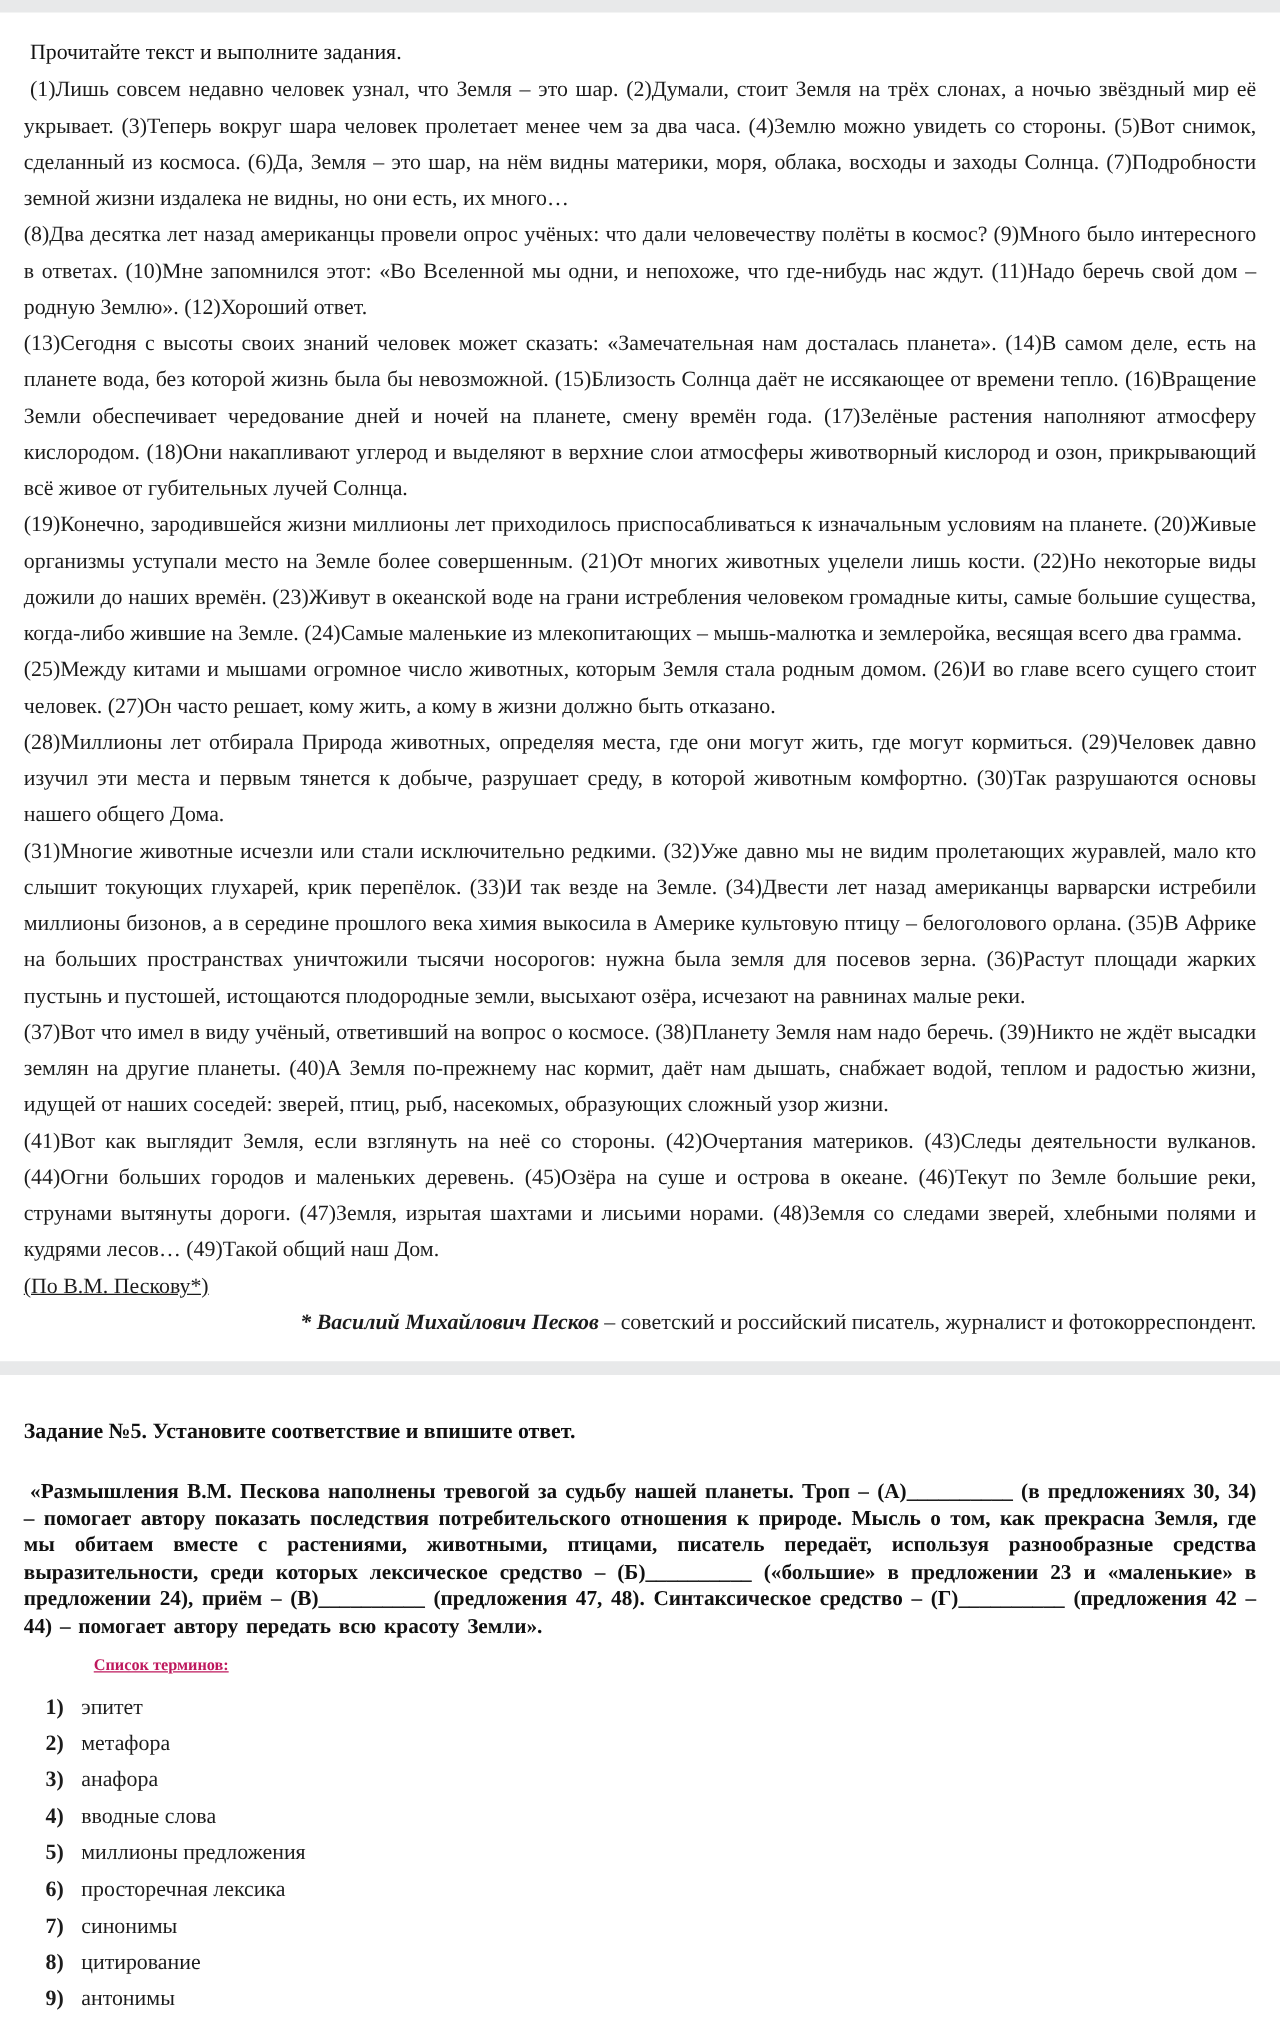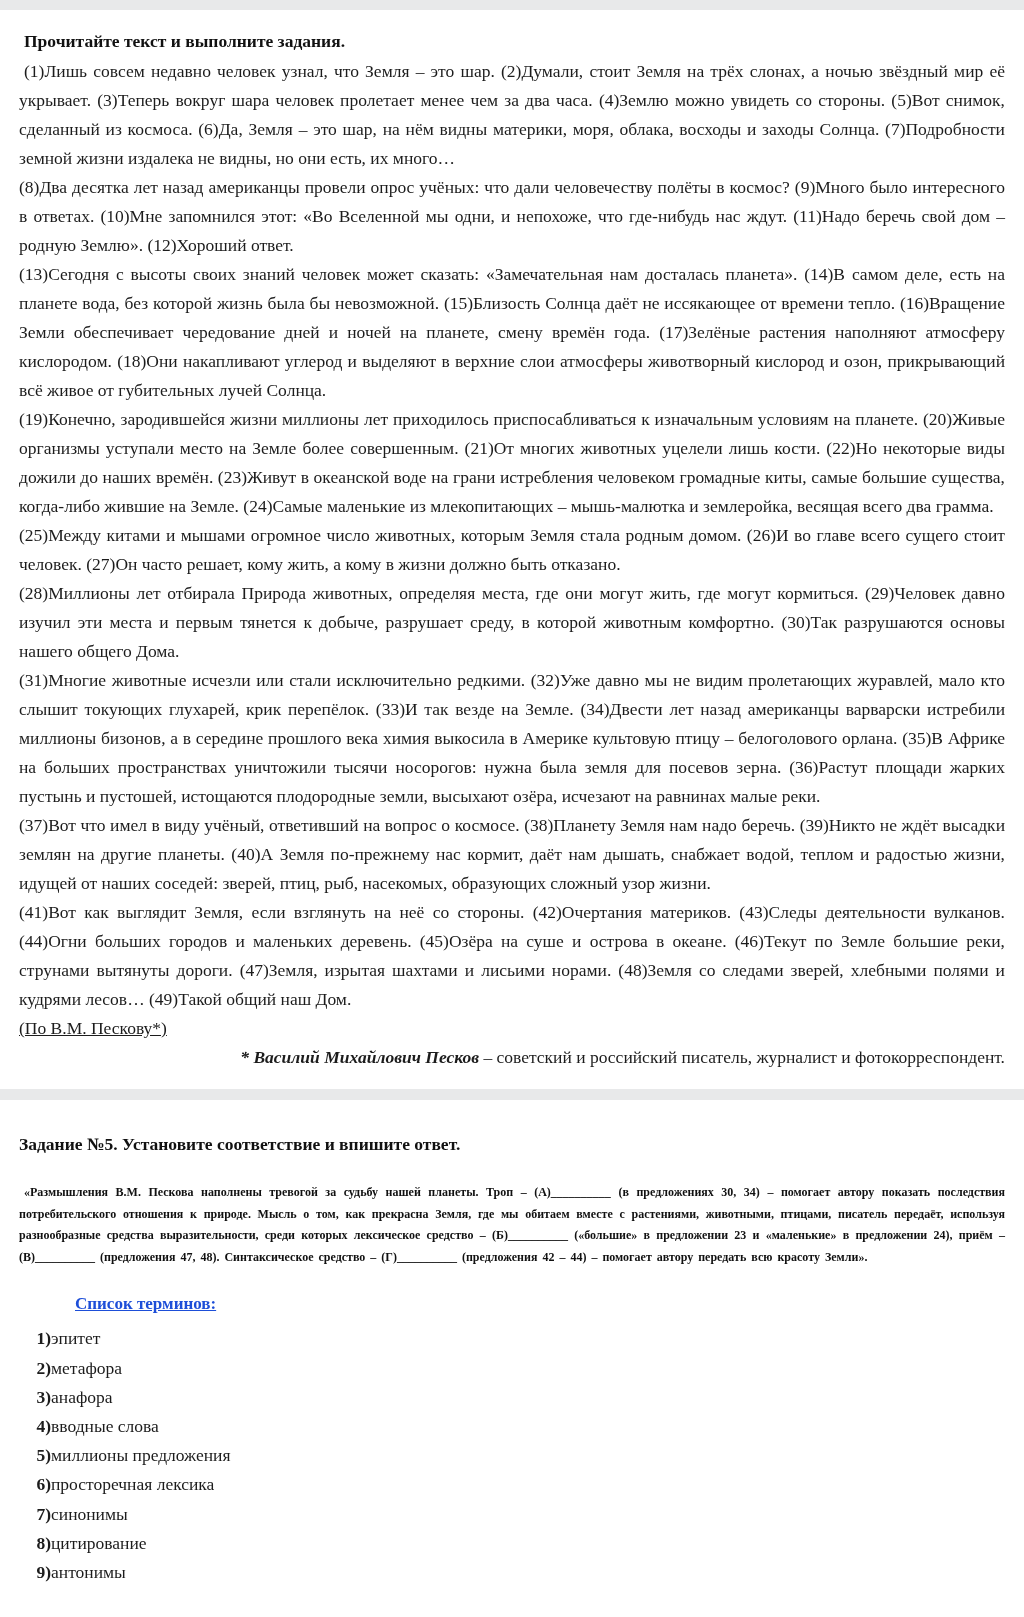--- a/index.html
+++ b/index.html
@@ -5,47 +5,47 @@
   html, body { margin:0; padding:0; background:#ffffff; }
   body {
     width:1024px; height:1617px; position:relative; overflow:hidden;
     font-family:"Liberation Serif", serif; color:#1c1c1c;
     -webkit-font-smoothing:antialiased;
   }
   .top-band { height:10px; background:#e8e9ea; }
   .content { padding:0 19px; }
 
   h1.instruction {
-    margin:21px 0 0 5px; font-size:17.5px; font-weight:bold; color:#111;
+    margin:21px 0 0 5px; font-size:17.5px; font-weight:normal; color:#111;
   }
   .text-block { margin-top:5px; font-size:17.5px; line-height:29px; text-align:justify; }
   .text-block p { margin:0; }
   .text-block p.indented { text-indent:5px; }
   .attribution { text-align:left;text-decoration:underline; }
   .footnote { text-align:right; }
   .fn-name { font-weight:bold; font-style:italic; }
   .fn-star { font-weight:bold; font-style:italic; }
 
   .divider { height:11px; background:#e8e9ea; margin-top:17px; }
 
   h2.task-heading { margin:34px 0 0 0; font-size:17.5px; font-weight:bold; color:#111; }
 
   .quote {
-    margin:27px 0 0 0; font-size:12px; font-weight:bold; line-height:21.6px;
+    margin:27px 0 0 0; font-size:17px; font-weight:bold; line-height:21.6px;
     text-align:justify; text-indent:5px; color:#111; word-spacing:2px;
   }
 
   .terms-heading {
-    margin:26px 0 0 56px; font-size:17px; font-weight:bold;
-    text-decoration:underline; display:inline-block; color:#1d4ed8;
+    margin:12px 0 0 56px; font-size:13px; font-weight:bold;
+    text-decoration:underline; display:inline-block; color:#be185d;
   }
   .terms { margin:10px 0 0 0; padding:0; list-style:none; }
   .term { display:flex; align-items:baseline; line-height:29.2px; font-size:17.5px; }
   .term-num { font-weight:bold; width:32px; text-align:right; flex:0 0 32px; }
-  .term-label { }
+  .term-label { margin-left:14px; }
 </style>
 </head>
 <body>
 
 <div class="top-band"></div>
 
 <div class="content">
   <h1 class="instruction">Прочитайте текст и выполните задания.</h1>
 
   <div class="text-block">

